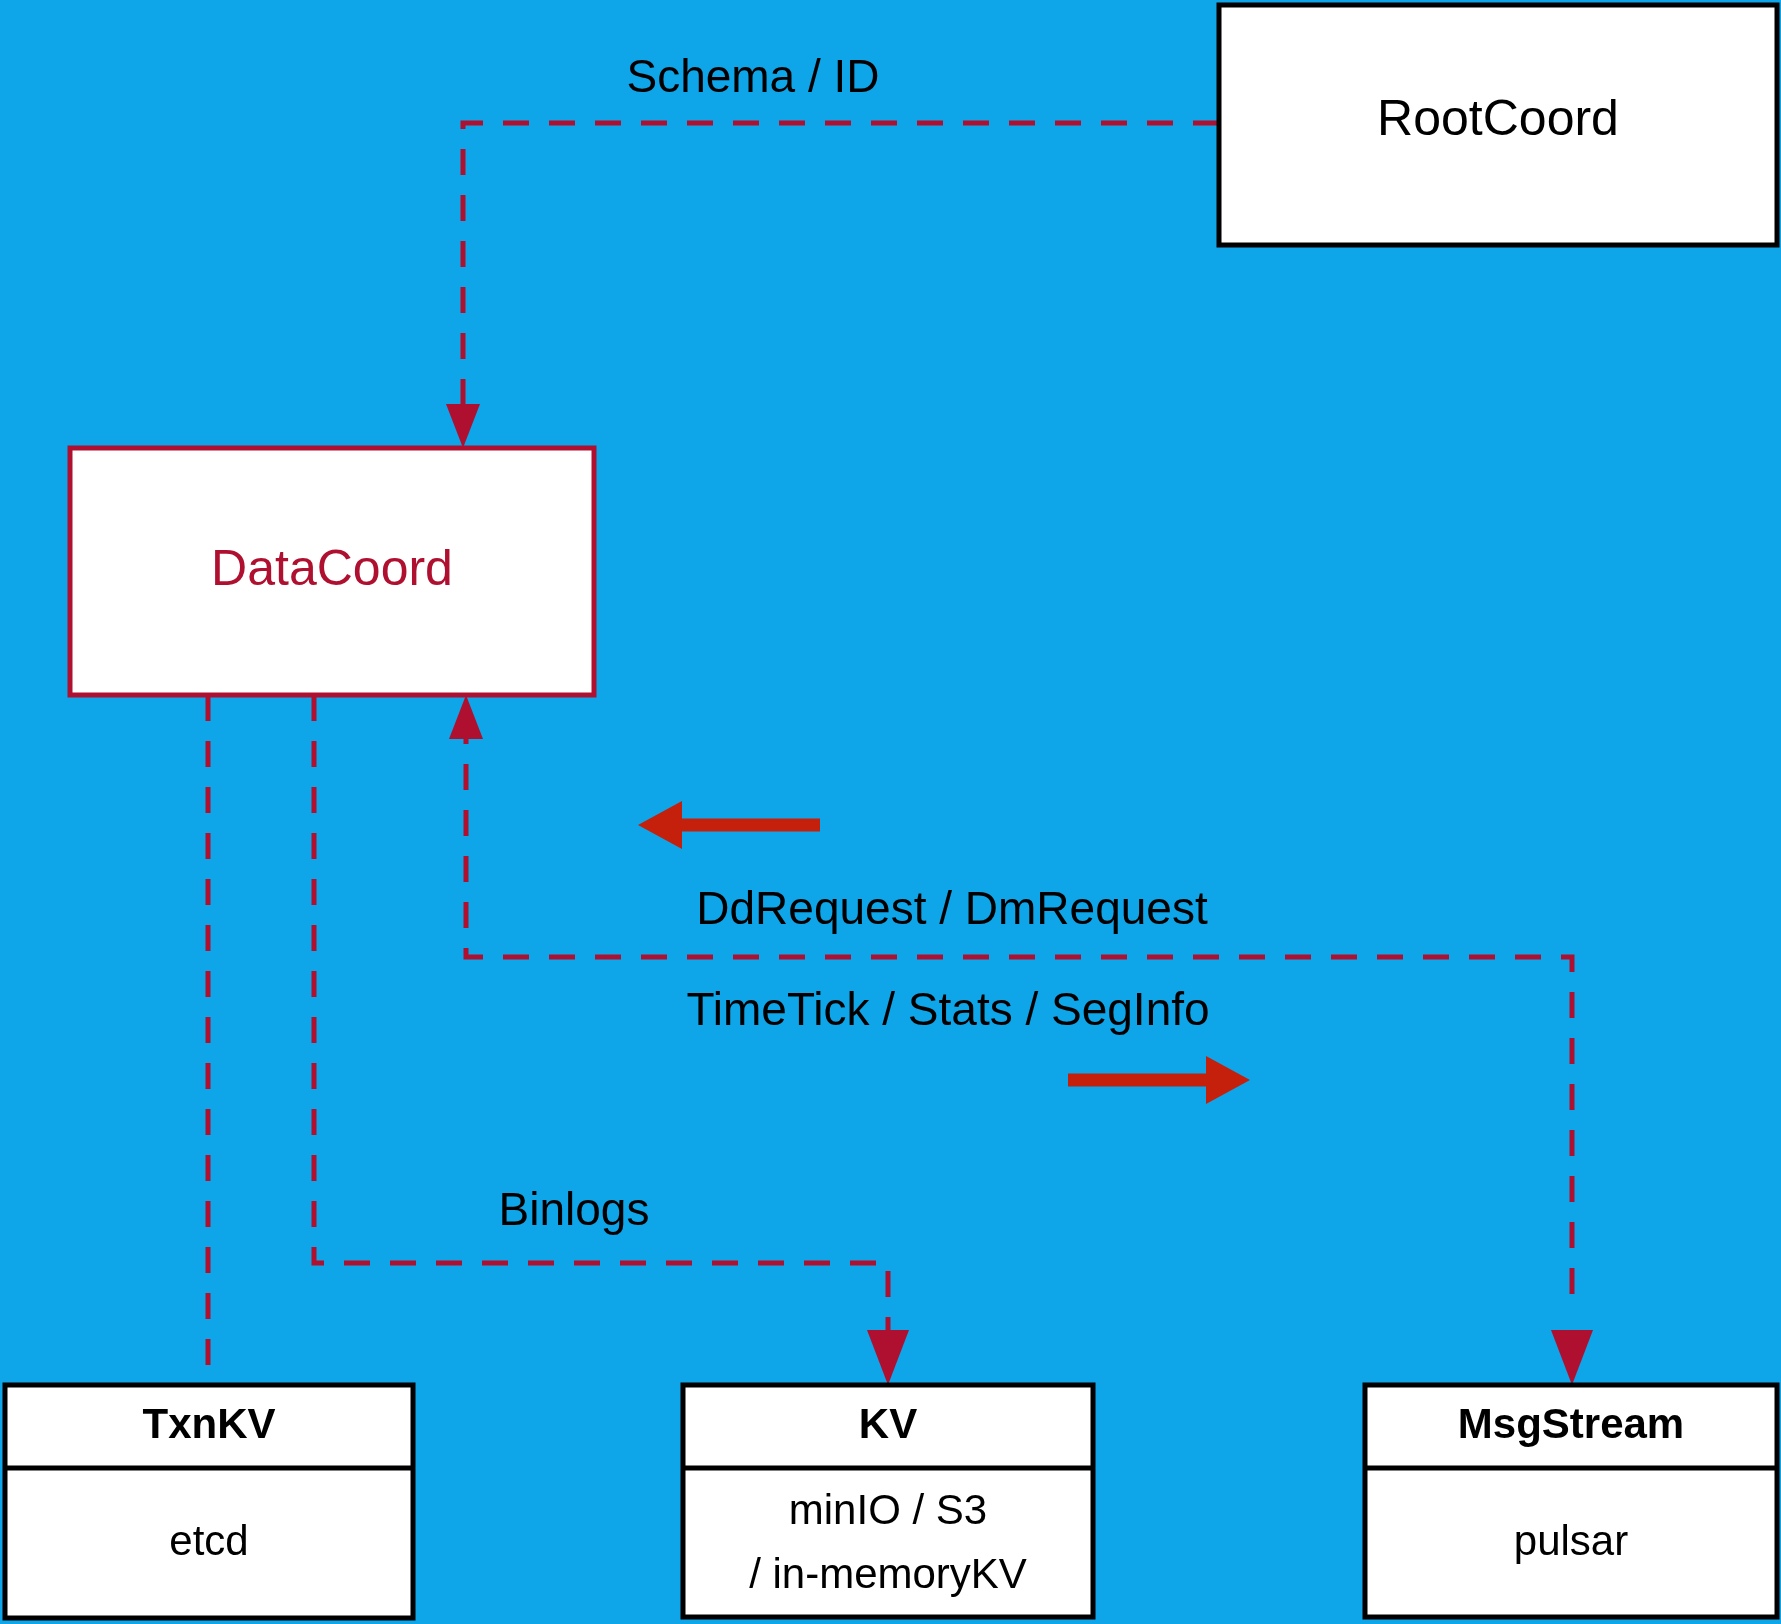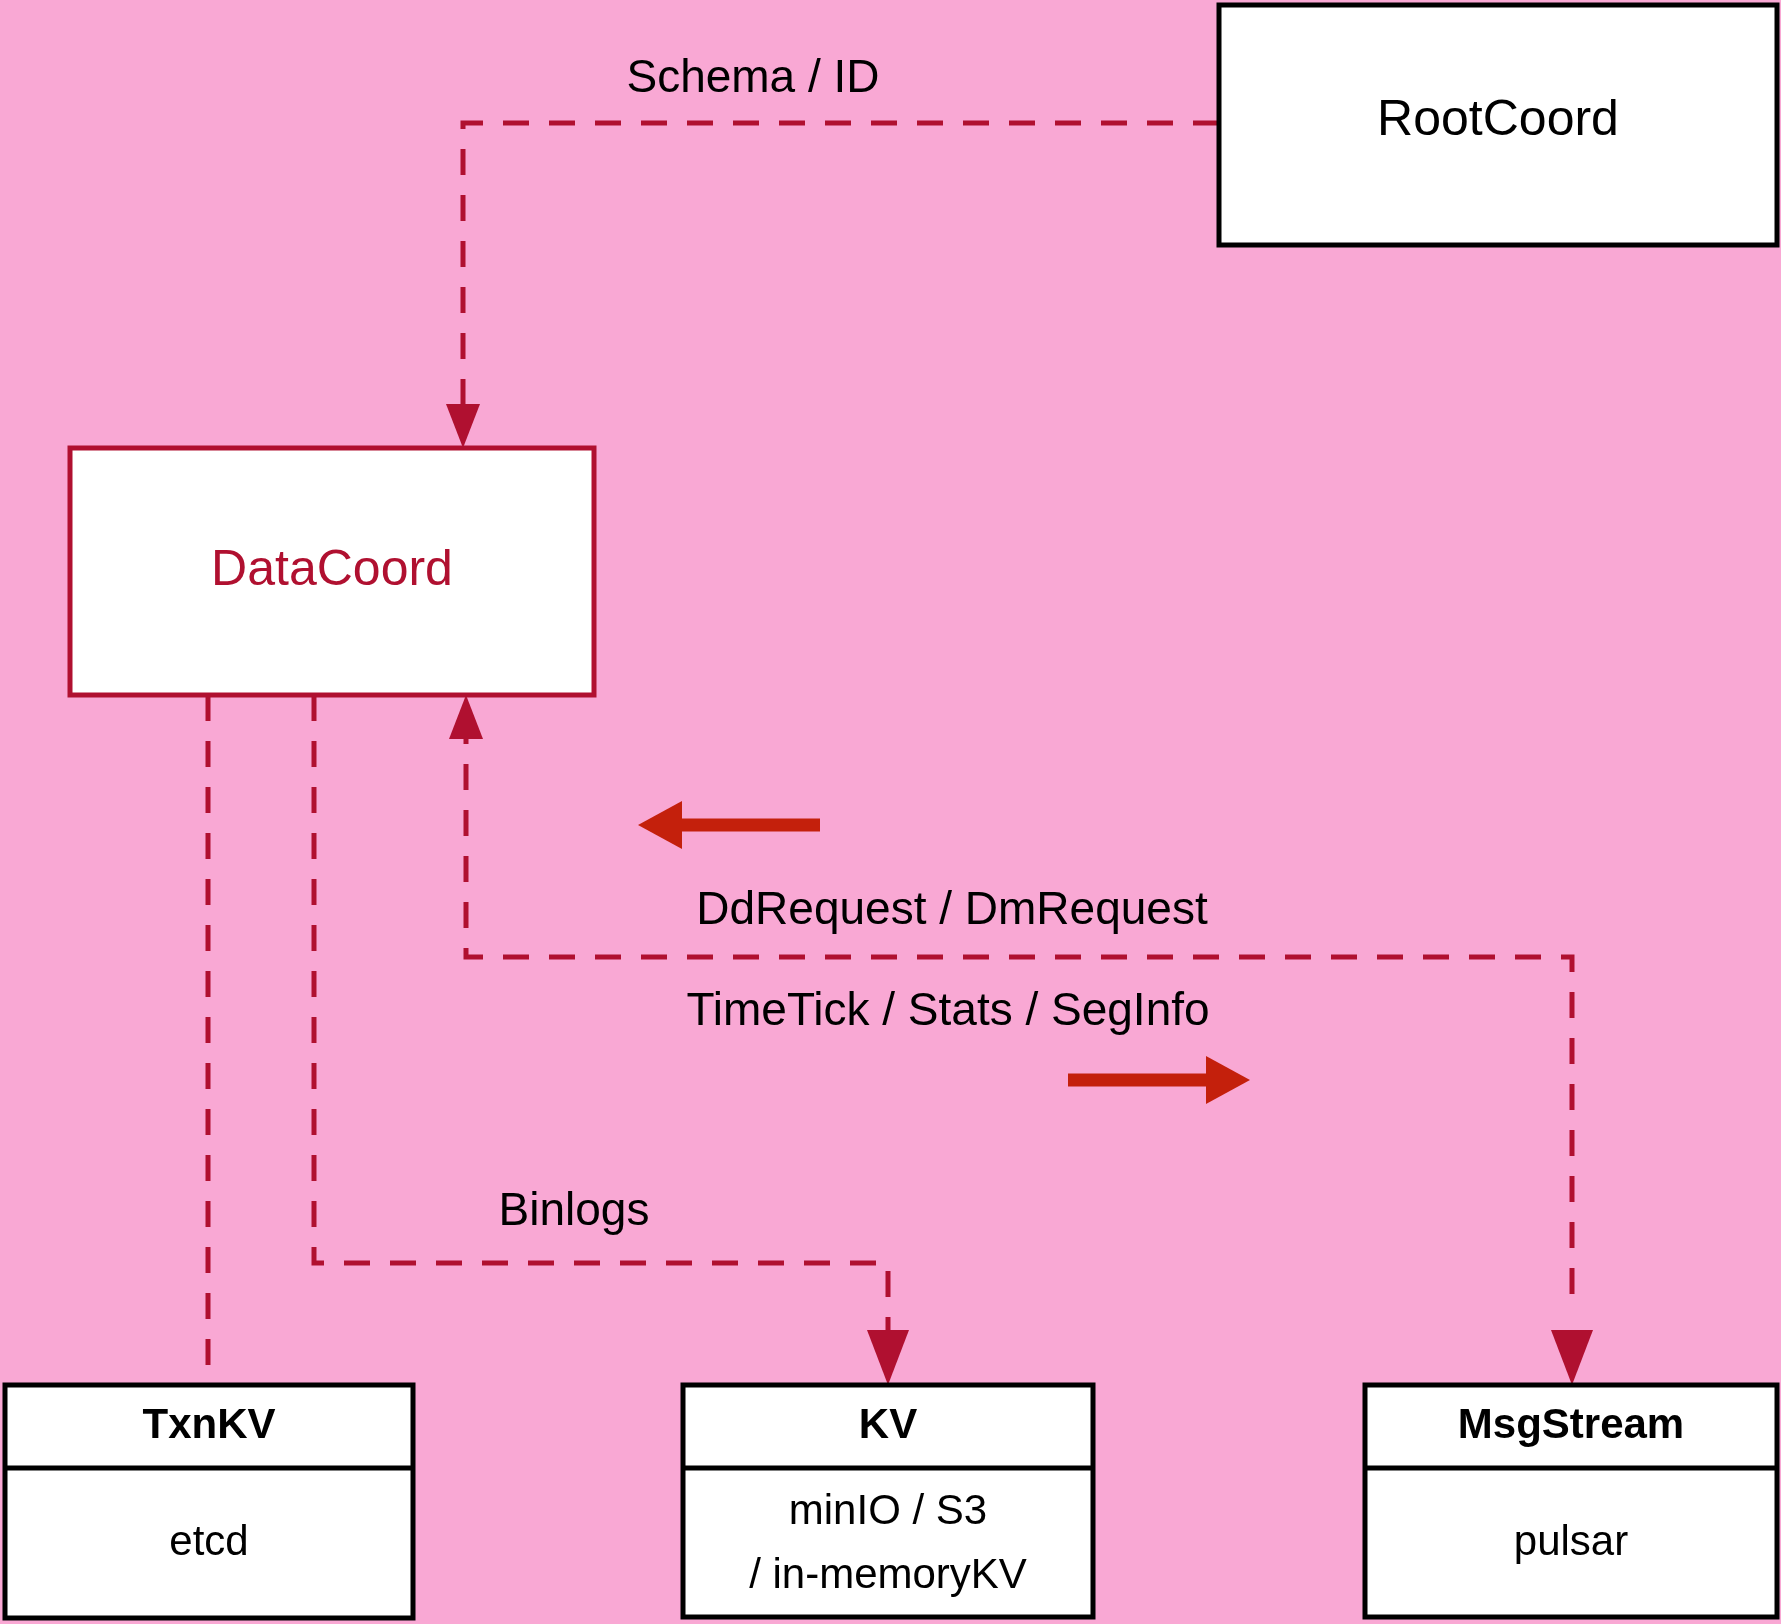--- a/index.html
+++ b/index.html
@@ -7,21 +7,21 @@
     padding: 0;
     background: #ffffff;
   }
   body {
     font-family: "Liberation Sans", sans-serif;
   }
   #diagram-root {
     position: relative;
     width: 1781px;
     height: 1624px;
-    background: #f9a8d4;
+    background: #0ea5e9;
     overflow: hidden;
   }
   svg.canvas {
     position: absolute;
     top: 0;
     left: 0;
     width: 1781px;
     height: 1624px;
   }
   .box-black {

